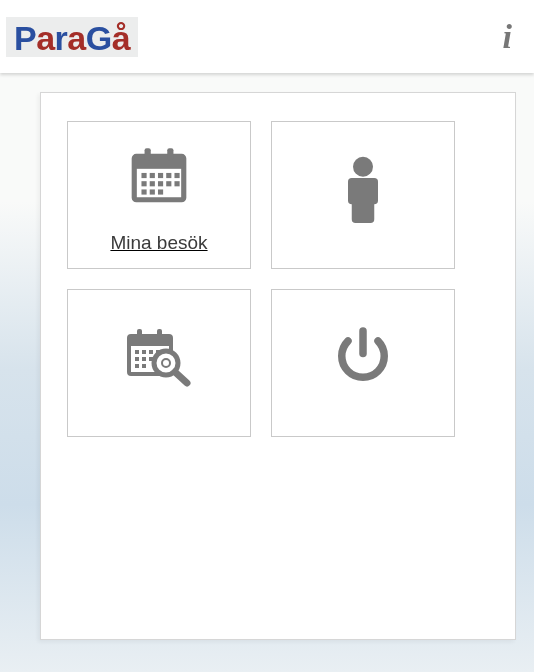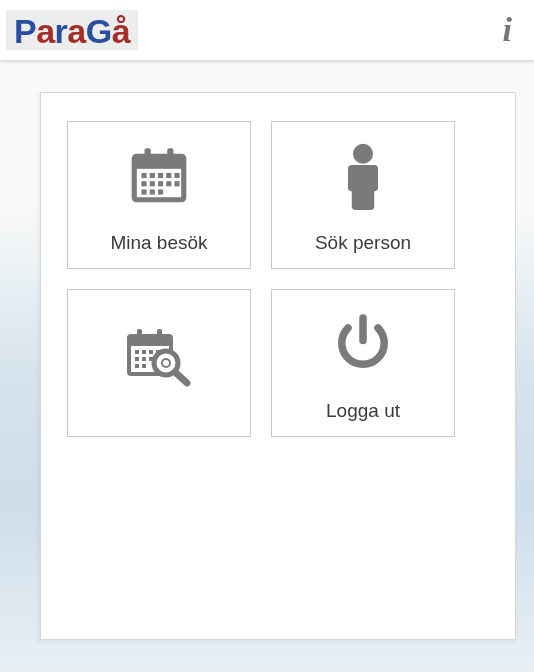--- a/index.html
+++ b/index.html
@@ -4,21 +4,21 @@
   <style>
     * { margin: 0; padding: 0; box-sizing: border-box; }
     html, body { width: 534px; height: 672px; overflow: hidden; }
     body {
       font-family: Arial, Helvetica, sans-serif;
       background: linear-gradient(to bottom, #f9faf9 0%, #f9faf9 30%, #d7e3ec 55%, #cdddea 75%, #e9eff3 100%);
       position: relative;
     }
     .topbar {
       width: 100%;
-      height: 60px;
+      height: 73px;
       background: #ffffff;
       box-shadow: 0 2px 3px rgba(0,0,0,0.15);
       display: flex;
       align-items: center;
       justify-content: space-between;
       padding: 0 14px 0 6px;
       position: relative;
       z-index: 10;
     }
     .logo-wrap {
@@ -56,20 +56,21 @@
       background: #ffffff;
       border: 1px solid #d6d6d6;
       box-shadow: -2px 2px 4px rgba(0,0,0,0.05);
     }
     .grid {
       display: grid;
       grid-template-columns: 184px 184px;
       grid-auto-rows: 148px;
       gap: 20px;
       padding: 28px 26px;
+      text-decoration: underline;
     }
     .tile {
       border: 1px solid #c9c9c9;
       background: #ffffff;
       display: flex;
       flex-direction: column;
       align-items: center;
       justify-content: flex-end;
       padding-bottom: 14px;
       cursor: pointer;
@@ -132,21 +133,20 @@
       <div class="tile-label">Mina besök</div>
     </div>
 
     <div class="tile">
       <div class="tile-icon">
         <svg width="64" height="70" viewBox="0 0 48 56" fill="#7a7a7a">
           <circle cx="24" cy="11" r="8"></circle>
           <path d="M15 20 h18 a3 3 0 0 1 3 3 v15 a3 3 0 0 1 -3 3 v12 a3 3 0 0 1 -3 3 h-12 a3 3 0 0 1 -3 -3 v-12 a3 3 0 0 1 -3 -3 v-15 a3 3 0 0 1 3 -3 z"></path>
         </svg>
       </div>
-      <div class="tile-label">Sök person</div>
     </div>
 
     <div class="tile">
       <div class="tile-icon">
         <svg width="72" height="66" viewBox="0 0 72 64">
           <rect x="6" y="12" width="42" height="38" rx="2" fill="none" stroke="#7a7a7a" stroke-width="4"></rect>
           <rect x="6" y="12" width="42" height="10" fill="#7a7a7a"></rect>
           <rect x="14" y="5" width="5" height="10" rx="2" fill="#7a7a7a"></rect>
           <rect x="34" y="5" width="5" height="10" rx="2" fill="#7a7a7a"></rect>
           <g fill="#7a7a7a">
@@ -168,17 +168,16 @@
     </div>
 
 
     <div class="tile">
       <div class="tile-icon">
         <svg width="60" height="60" viewBox="0 0 48 48" fill="none" stroke="#7a7a7a" stroke-width="6" stroke-linecap="round">
           <line x1="24" y1="4" x2="24" y2="22"></line>
           <path d="M12 12 a17 17 0 1 0 24 0"></path>
         </svg>
       </div>
-      <div class="tile-label">Logga ut</div>
     </div>
 
   </div>
 </div>
 
 </body></html>

